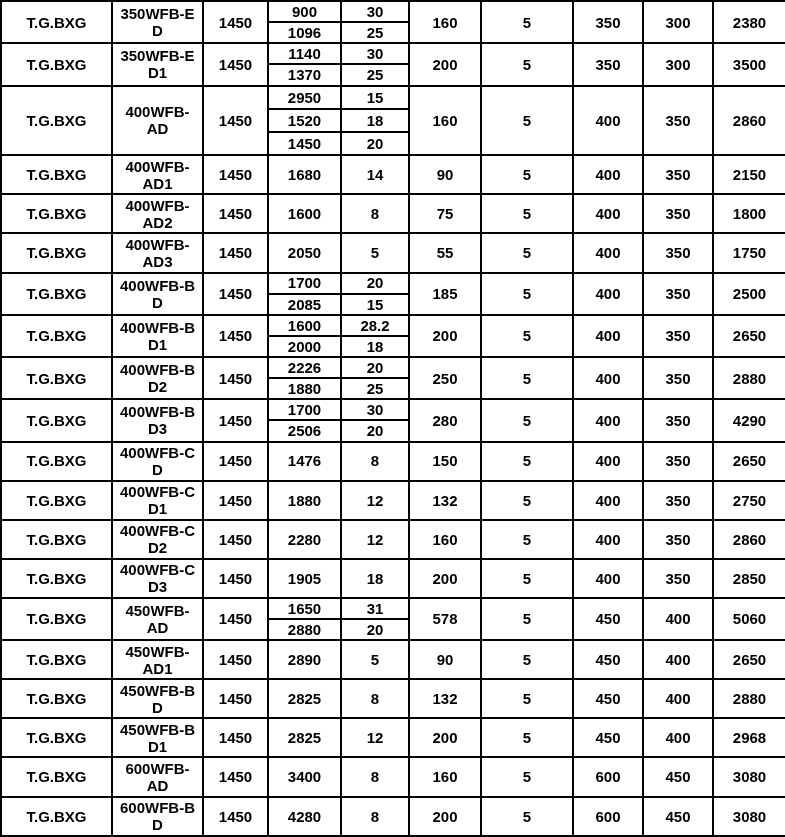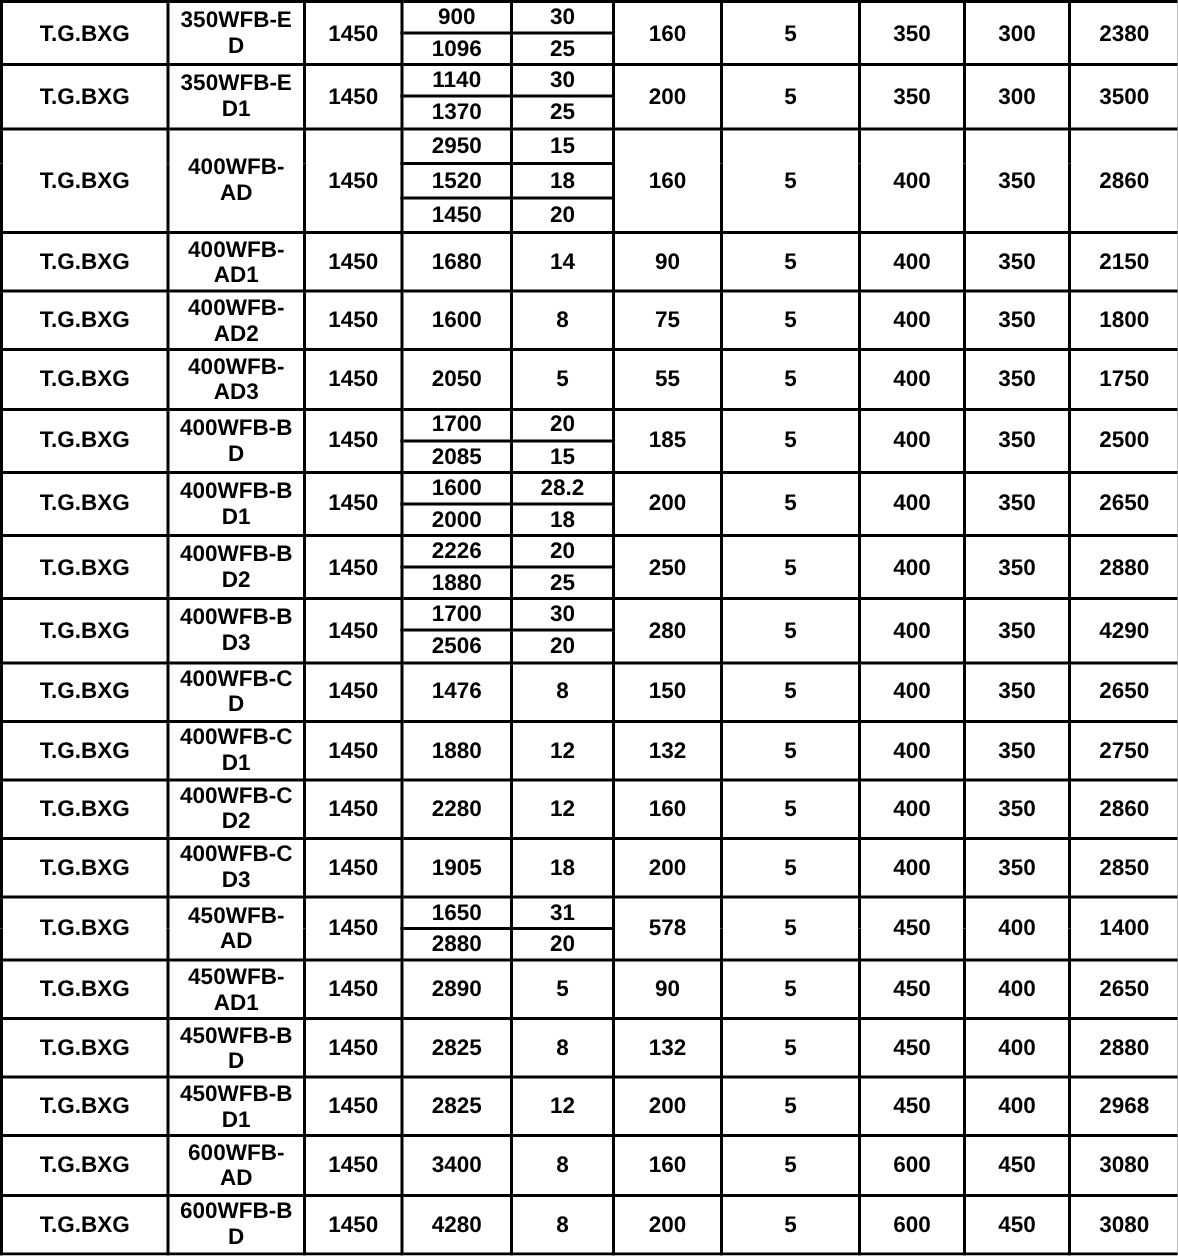--- a/index.html
+++ b/index.html
@@ -272,21 +272,21 @@
         <td rowspan="2">T.G.BXG</td>
         <td rowspan="2" class="model-cell">450WFB-
 AD</td>
         <td rowspan="2">1450</td>
         <td>1650</td>
         <td>31</td>
         <td rowspan="2">578</td>
         <td rowspan="2">5</td>
         <td rowspan="2">450</td>
         <td rowspan="2">400</td>
-        <td rowspan="2">1400</td>
+        <td rowspan="2">5060</td>
       </tr>
       <tr style="height: 20px;">
         <td>2880</td>
         <td>20</td>
       </tr>
       <tr style="height: 37px;">
         <td>T.G.BXG</td>
         <td class="model-cell">450WFB-
 AD1</td>
         <td>1450</td>

